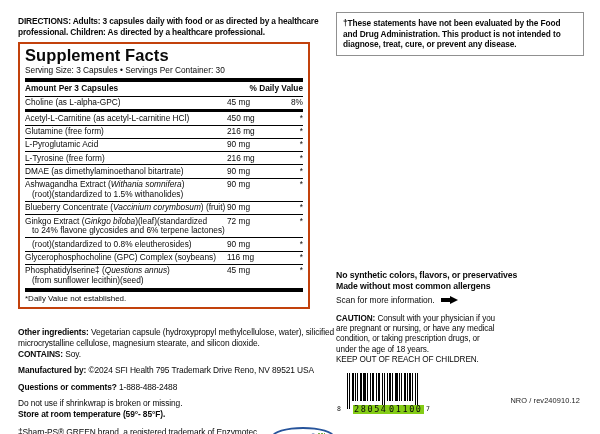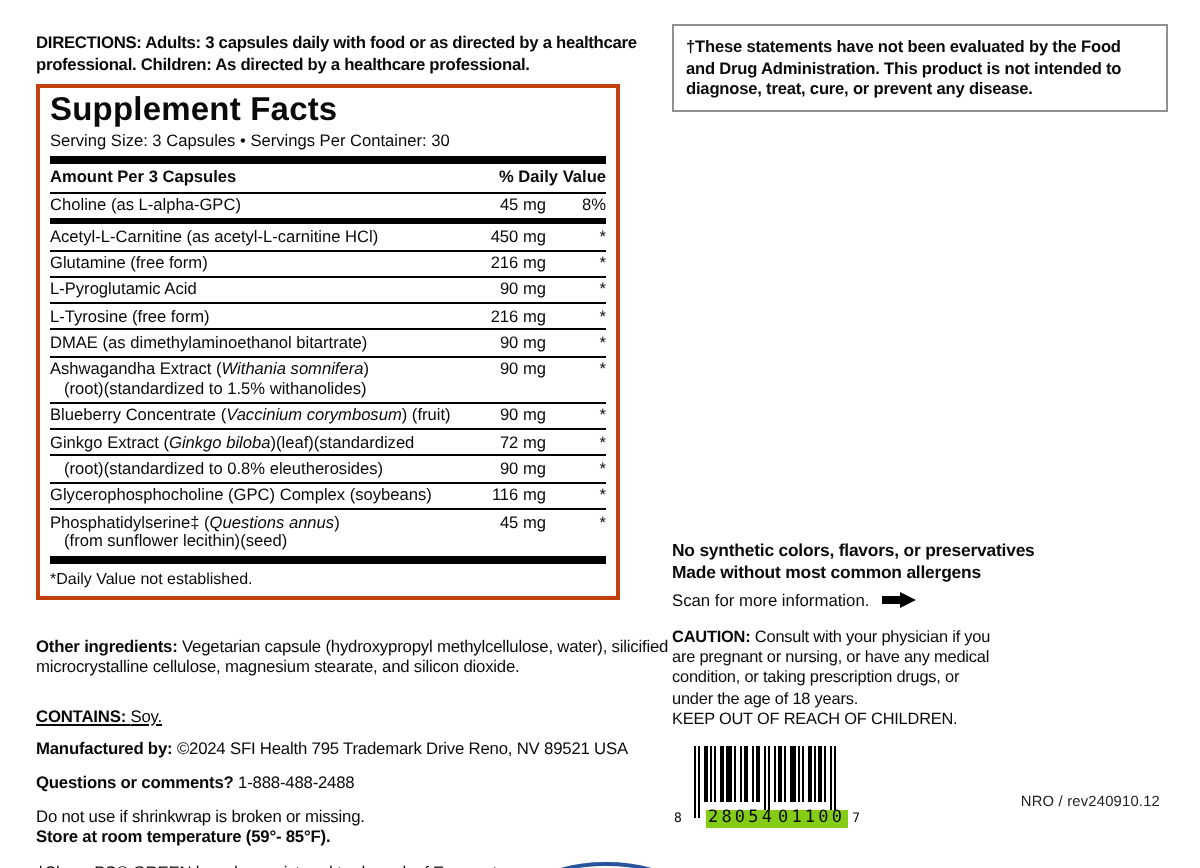--- a/index.html
+++ b/index.html
@@ -17,28 +17,28 @@
   .bar-thick { height:4px; background:#000; }
   .sf-header { display:flex; font-weight:bold; font-size:8.3px; line-height:9.8px; padding:2px 0; border-bottom:1px solid #000; }
   .sf-header .h-amount { flex:1; }
   .sf-header .h-dv { text-align:right; }
 
   .sf-row { display:flex; align-items:flex-start; font-size:8.3px; line-height:9.8px; padding:1.5px 0 1px 0; border-bottom:1px solid #000; }
   .sf-row:last-of-type { border-bottom:none; }
   .sf-row.sep-medium { border-bottom:3px solid #000; }
   .sf-name { flex:1; }
   .sf-name .l2 { padding-left:7px; }
-  .sf-amt { width:46px; text-align:right; white-space:nowrap; }
+  .sf-amt { width:46px; text-align:left; white-space:nowrap; }
   .sf-dv { width:30px; text-align:right; white-space:nowrap; }
 
   .sf-footnote { border-top:4px solid #000; margin-top:1px; padding-top:2.5px; font-size:8px; line-height:10px; }
 
   .blk { font-size:8.4px; line-height:10.6px; letter-spacing:-0.1px; }
   .blk b { font-weight:bold; }
-  .mt2{margin-top:14px;text-decoration:underline;} .mt4{margin-top:18px;} .mt6{margin-top:6px;}
+  .mt2{margin-top:0;} .mt4{margin-top:18px;} .mt6{margin-top:6px;}
   .tm-row { display:flex; align-items:flex-start; margin-top:7px; }
   .tm-note { font-size:8.4px; line-height:10.6px; letter-spacing:-0.1px; }
 
   
   .sharp-logo { position:relative; width:64px; height:26px; margin-left:8px; flex:0 0 auto; }
   .sl-oval { width:62px; height:19px; border:2px solid #27549b; border-radius:50%; background:#fff; display:flex; align-items:center; justify-content:center; gap:2px; }
   .sl-text { color:#27549b; font-weight:bold; font-style:italic; font-size:7px; letter-spacing:-0.2px; white-space:nowrap; }
   .sl-grid { width:8px; height:8px; background-color:#7ab648;
              background-image: linear-gradient(#fff 1px, transparent 1px), linear-gradient(90deg,#fff 1px, transparent 1px);
              background-size:3px 3px; border-radius:1px; }
@@ -142,20 +142,21 @@
         <div class="sf-row">
           <div class="sf-name">
             <div class="l1"><span>Blueberry Concentrate (</span><i>Vaccinium corymbosum</i><span>) (fruit)</span></div>
           </div>
           <div class="sf-amt">90 mg</div>
           <div class="sf-dv">*</div>
         </div>
         <div class="sf-row">
           <div class="sf-name">
             <div class="l1"><span>Ginkgo Extract (</span><i>Ginkgo biloba</i><span>)(leaf)(standardized</span></div>
+            <div class="l2"><span>to 24% flavone glycosides and 6% terpene lactones)</span></div>
           </div>
           <div class="sf-amt">72 mg</div>
           <div class="sf-dv">*</div>
         </div>
         <div class="sf-row">
           <div class="sf-name">
             <div class="l2"><span>(root)(standardized to 0.8% eleutherosides)</span></div>
           </div>
           <div class="sf-amt">90 mg</div>
           <div class="sf-dv">*</div>

